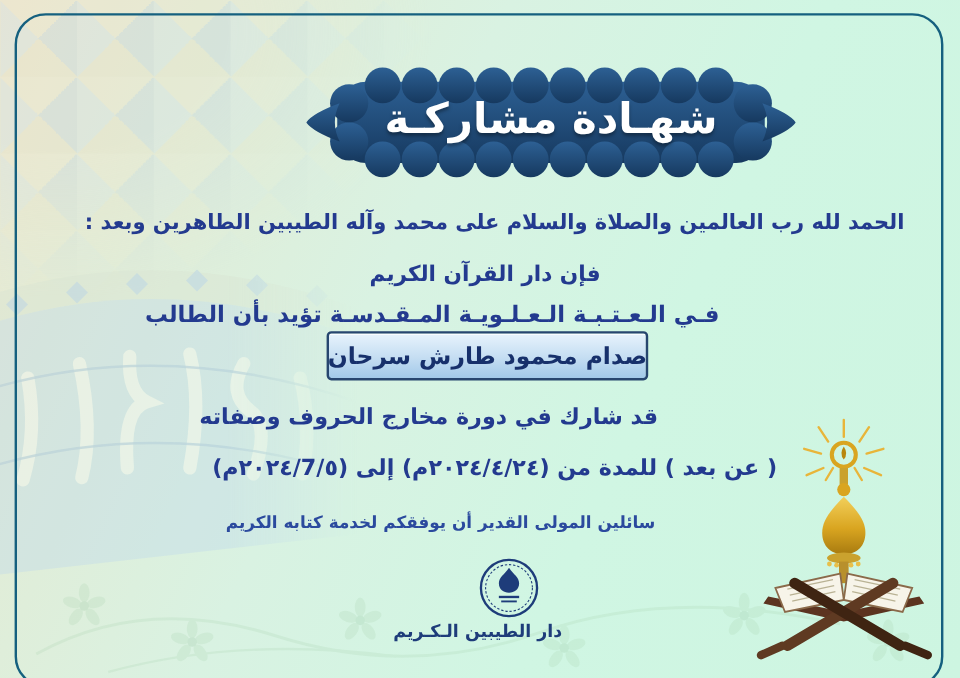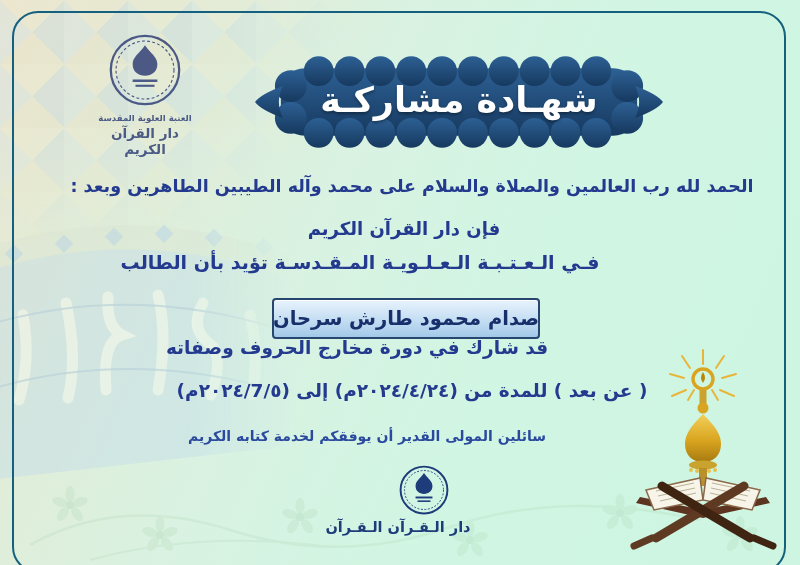--- a/index.html
+++ b/index.html
@@ -33,21 +33,21 @@
     color:#1e3c7a;font-size:14.5px;font-weight:bold;}
   
   .line{position:absolute;left:0;right:0;text-align:center;white-space:nowrap;
     color:#233a8f;font-weight:bold;margin-left:24px;}
   .l-preamble{top:176px;font-size:17.5px;}
   .l-issuer{top:218px;font-size:18px;transform:translateX(-8px);}
   .l-attest{top:251px;font-size:19px;transform:translateX(-52px);}
   .l-course{top:337px;font-size:18.5px;transform:translateX(-55px);}
   .l-period{top:380px;font-size:18.5px;}
   .l-closing{top:428px;font-size:14px;color:#2b4a9e;transform:translateX(-45px);letter-spacing:.3px;}
-  .name-box{position:absolute;left:272px;top:298px;width:264px;height:37px;border:2px solid #27466f;
+  .name-box{position:absolute;left:272px;top:276px;width:264px;height:37px;border:2px solid #27466f;
     border-radius:4px;background:linear-gradient(#e7f3fc,#c4ddf2 55%,#a2c9e9);
     display:flex;align-items:center;justify-content:center;box-shadow:inset 0 1px 0 #fff;}
   .name-box span{color:#17306b;font-size:19.5px;font-weight:bold;white-space:nowrap;}
   .quran-art{position:absolute;left:626px;top:340px;width:154px;height:212px;}
 </style>
 </head>
 <body>
 
 <div class="certificate">
 
@@ -94,33 +94,20 @@
         <use href="#flower1" x="470" y="105"></use>
       <use href="#flower1" x="620" y="78"></use>
         <use href="#flower1" x="740" y="100"></use>
       <path d="M30 110 Q120 60 230 95 T450 92 T700 85" fill="none" stroke="#a9d3b0" stroke-width="2.5"></path>
       <path d="M90 125 Q200 95 330 112" fill="none" stroke="#a9d3b0" stroke-width="2"></path>
     </g>
   </svg>
 
   <div class="border-frame"></div>
 
-  <div class="logo-top">
-    <svg width="76" height="76" viewBox="0 0 80 80">
-      <g stroke="#2b3a74" fill="none">
-        <circle cx="40" cy="40" r="36" stroke-width="2.4"></circle>
-        <circle cx="40" cy="40" r="30.5" stroke-width="1.2" stroke-dasharray="3 2.4"></circle>
-        <path d="M40 14 C34 23 27 26 27 34 C27 42 33 46 40 46 C47 46 53 42 53 34 C53 26 46 23 40 14 Z" fill="#2b3a74" stroke="none"></path>
-        <rect x="27" y="50" width="26" height="2.6" fill="#2b3a74" stroke="none"></rect>
-        <rect x="30" y="55.5" width="20" height="2.2" fill="#2b3a74" stroke="none"></rect>
-      </g>
-    </svg>
-    <div class="shrine-sm">العتبة العلوية المقدسة</div>
-    <div class="org-sm">دار القرآن الكريم</div>
-  </div>
 
   <div class="banner">
     <svg viewBox="0 0 410 112" width="408" height="112">
       <defs>
         <linearGradient id="bg1" x1="0" y1="0" x2="0" y2="1">
           <stop offset="0" stop-color="#2d6094"></stop>
             <stop offset="1" stop-color="#16395f"></stop>
         </linearGradient>
       </defs>
       <g fill="url(#bg1)">
@@ -229,15 +216,15 @@
     <svg width="52" height="52" viewBox="0 0 80 80">
       <g stroke="#1e3c7a" fill="none">
         <circle cx="40" cy="40" r="36" stroke-width="3"></circle>
         <circle cx="40" cy="40" r="30" stroke-width="1.4" stroke-dasharray="3 2.4"></circle>
         <path d="M40 14 C34 23 27 26 27 34 C27 42 33 46 40 46 C47 46 53 42 53 34 C53 26 46 23 40 14 Z" fill="#1e3c7a" stroke="none"></path>
         <rect x="27" y="50" width="26" height="3" fill="#1e3c7a" stroke="none"></rect>
         <rect x="30" y="56" width="20" height="2.4" fill="#1e3c7a" stroke="none"></rect>
       </g>
     </svg>
   </div>
-  <div class="footer-org">دار الـقـرآن الـقـرآن</div>
+  <div class="footer-org">دار الطيبين الـكـريم</div>
 
 </div>
 
 </body></html>

